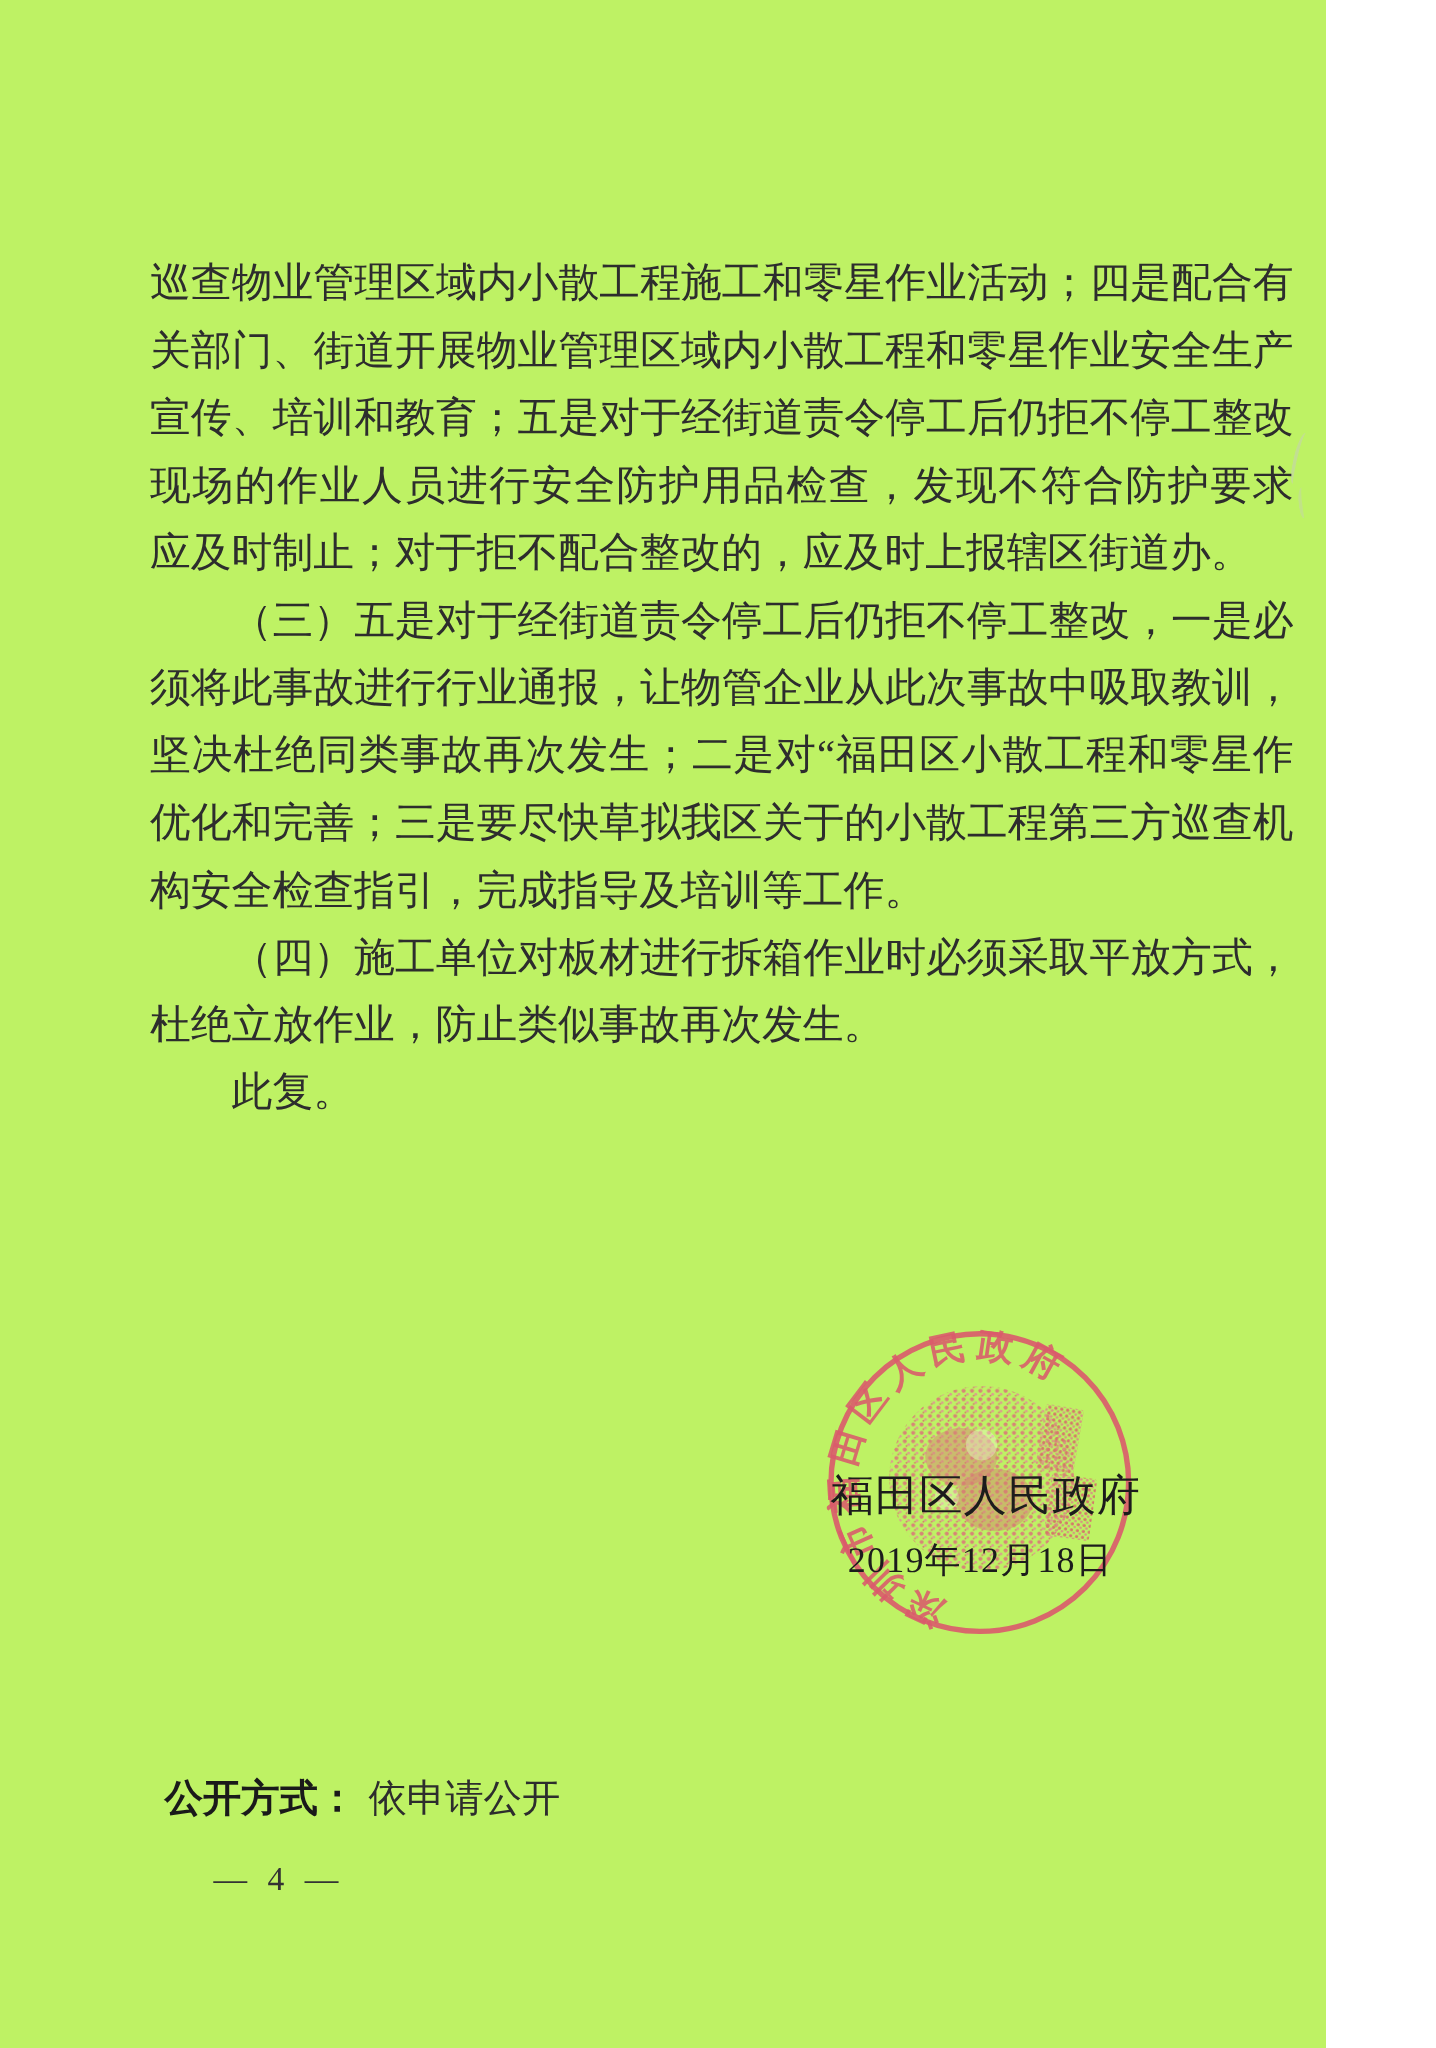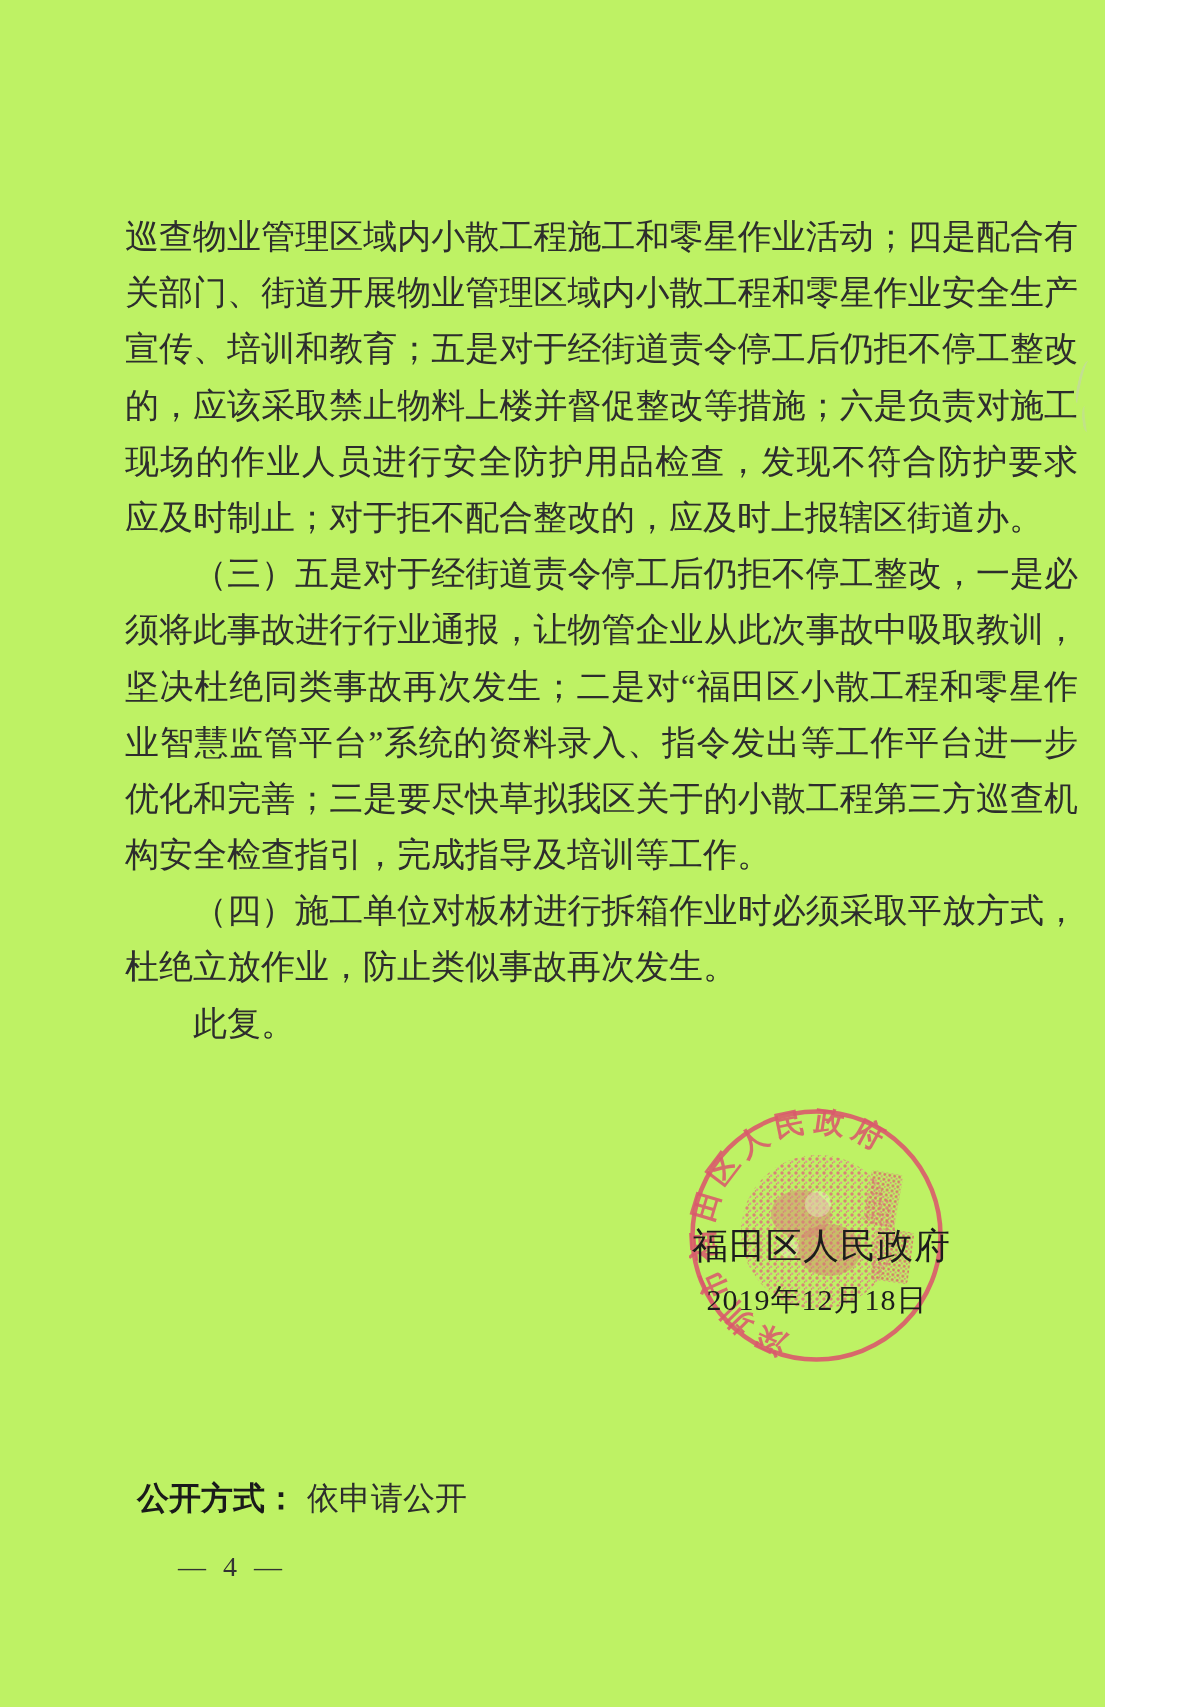--- a/index.html
+++ b/index.html
@@ -97,27 +97,25 @@
 </style>
 </head>
 <body>
 
 <div class="page">
 
   <div class="body-text">
     <div class="line fill">巡查物业管理区域内小散工程施工和零星作业活动；四是配合有</div>
     <div class="line fill">关部门、街道开展物业管理区域内小散工程和零星作业安全生产</div>
     <div class="line fill">宣传、培训和教育；五是对于经街道责令停工后仍拒不停工整改</div>
-    <div class="line fill">的，应该采取禁止物料上楼并督促整改等措施；六是负责对施工</div>
     <div class="line fill">现场的作业人员进行安全防护用品检查，发现不符合防护要求的，</div>
     <div class="line">应及时制止；对于拒不配合整改的，应及时上报辖区街道办。</div>
     <div class="line fill indent">（三）五是对于经街道责令停工后仍拒不停工整改，一是必</div>
     <div class="line fill">须将此事故进行行业通报，让物管企业从此次事故中吸取教训，</div>
     <div class="line fill">坚决杜绝同类事故再次发生；二是对“福田区小散工程和零星作</div>
-    <div class="line fill">业智慧监管平台”系统的资料录入、指令发出等工作平台进一步</div>
     <div class="line fill">优化和完善；三是要尽快草拟我区关于的小散工程第三方巡查机</div>
     <div class="line">构安全检查指引，完成指导及培训等工作。</div>
     <div class="line fill indent">（四）施工单位对板材进行拆箱作业时必须采取平放方式，</div>
     <div class="line">杜绝立放作业，防止类似事故再次发生。</div>
     <div class="line indent">此复。</div>
   </div>
 
   <div class="seal">
     <svg viewBox="0 0 255 255">
       <defs>

